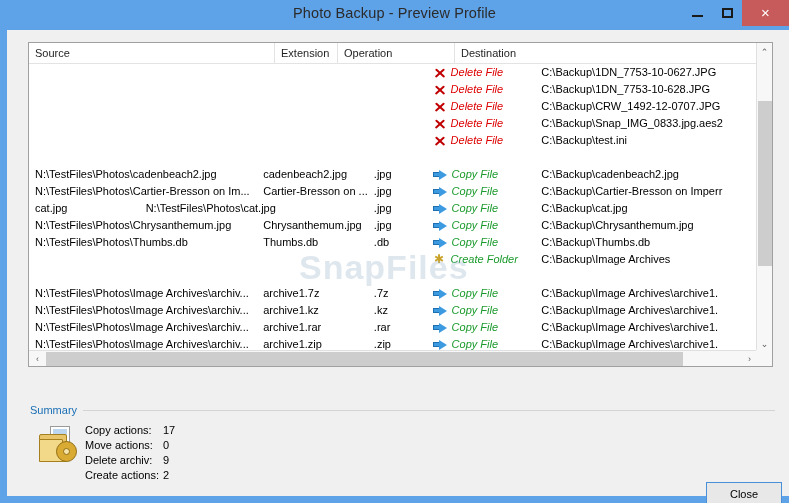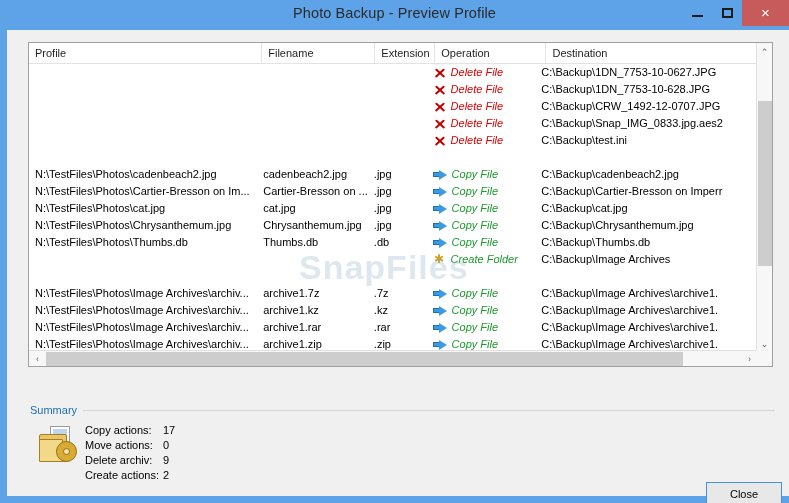--- a/index.html
+++ b/index.html
@@ -419,22 +419,21 @@
     </div>
   </div>
 </div>
 
 <div id="window">
   <div id="content">
 
     <div id="listview">
 
       <div id="lv-header">
-        <div class="hdr-cell c-source">Profile</div>
-        <div class="hdr-cell c-filename">Filename</div>
+        <div class="hdr-cell c-source">Source</div>
         <div class="hdr-cell c-extension">Extension</div>
         <div class="hdr-cell c-operation">Operation</div>
         <div class="hdr-cell c-destination last">Destination</div>
       </div>
 
       <div id="lv-body">
           <div class="row">
             <div class="cell c-source"></div>
             <div class="cell c-filename"></div>
             <div class="cell c-extension"></div>
@@ -505,22 +504,22 @@
             <div class="cell c-source">N:\TestFiles\Photos\Cartier-Bresson on Im...</div>
             <div class="cell c-filename">Cartier-Bresson on ...</div>
             <div class="cell c-extension">.jpg</div>
             <div class="cell c-operation op-copy">
               <span class="op-icon icon-copy"></span>
               <span class="op-label">Copy File</span>
             </div>
             <div class="cell c-destination">C:\Backup\Cartier-Bresson on Imperr</div>
           </div>
           <div class="row">
+            <div class="cell c-filename">cat.jpg</div>
             <div class="cell c-source">N:\TestFiles\Photos\cat.jpg</div>
-            <div class="cell c-filename">cat.jpg</div>
             <div class="cell c-extension">.jpg</div>
             <div class="cell c-operation op-copy">
               <span class="op-icon icon-copy"></span>
               <span class="op-label">Copy File</span>
             </div>
             <div class="cell c-destination">C:\Backup\cat.jpg</div>
           </div>
           <div class="row">
             <div class="cell c-source">N:\TestFiles\Photos\Chrysanthemum.jpg</div>
             <div class="cell c-filename">Chrysanthemum.jpg</div>

